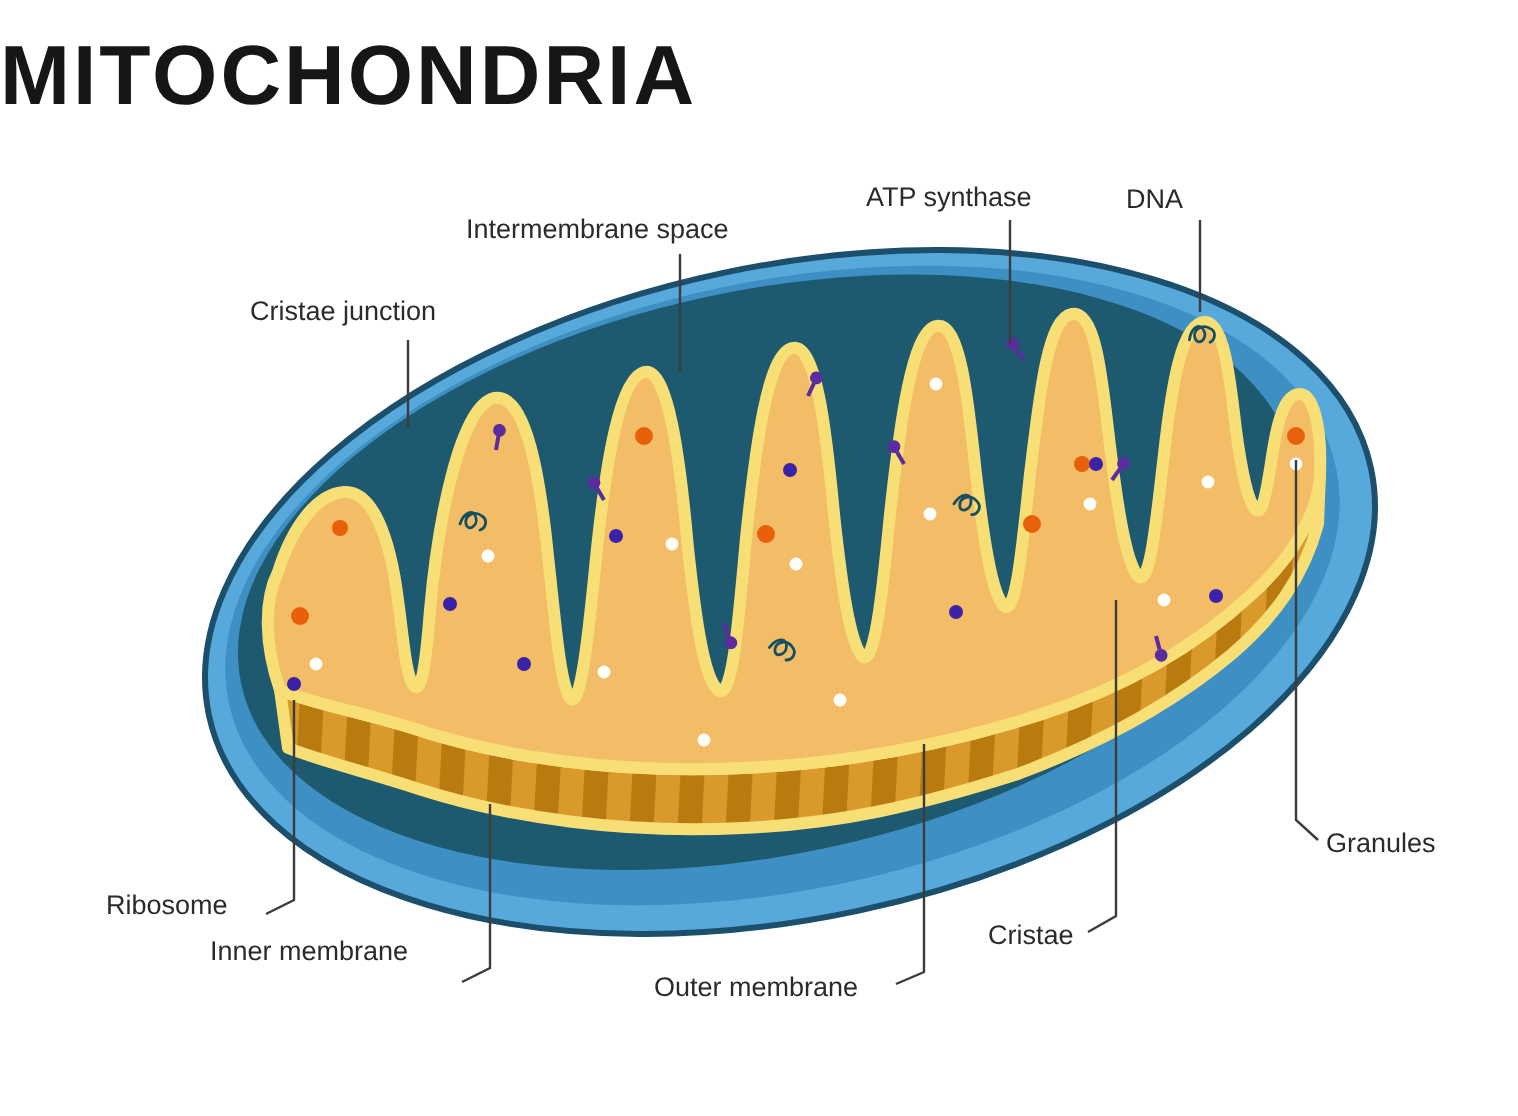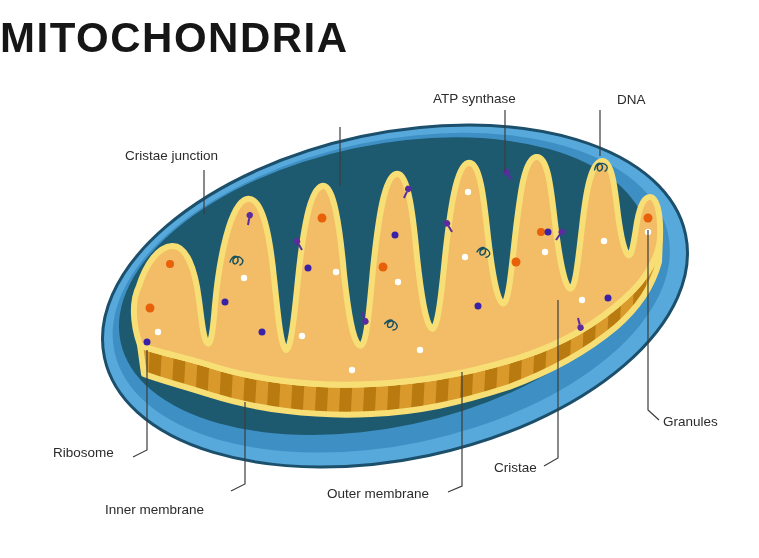--- a/index.html
+++ b/index.html
@@ -184,21 +184,22 @@
       <path class="leader" d="M600 110 L600 156"></path>
       <path class="leader" d="M648 230 L648 410 L659 420"></path>
       <path class="leader" d="M558 300 L558 458 L544 466"></path>
       <path class="leader" d="M462 372 L462 486 L448 492"></path>
       <path class="leader" d="M245 402 L245 484 L231 491"></path>
       <path class="leader" d="M147 350 L147 450 L133 457"></path>
     </g>
   </svg>
 
   <div class="lbl" style="left:125px;top:148px">Cristae junction</div>
+  <div class="lbl" style="left:233px;top:107px">Intermembrane space</div>
   <div class="lbl" style="left:433px;top:91px">ATP synthase</div>
-  <div class="lbl" style="left:617px;top:92px">DNA</div>
+  <div class="lbl" style="left:563px;top:92px">DNA</div>
   <div class="lbl" style="left:663px;top:414px">Granules</div>
   <div class="lbl" style="left:494px;top:460px">Cristae</div>
   <div class="lbl" style="left:327px;top:486px">Outer membrane</div>
-  <div class="lbl" style="left:105px;top:502px">Inner membrane</div>
+  <div class="lbl" style="left:105px;top:468px">Inner membrane</div>
   <div class="lbl" style="left:53px;top:445px">Ribosome</div>
 
 </div>
 
 </body></html>

